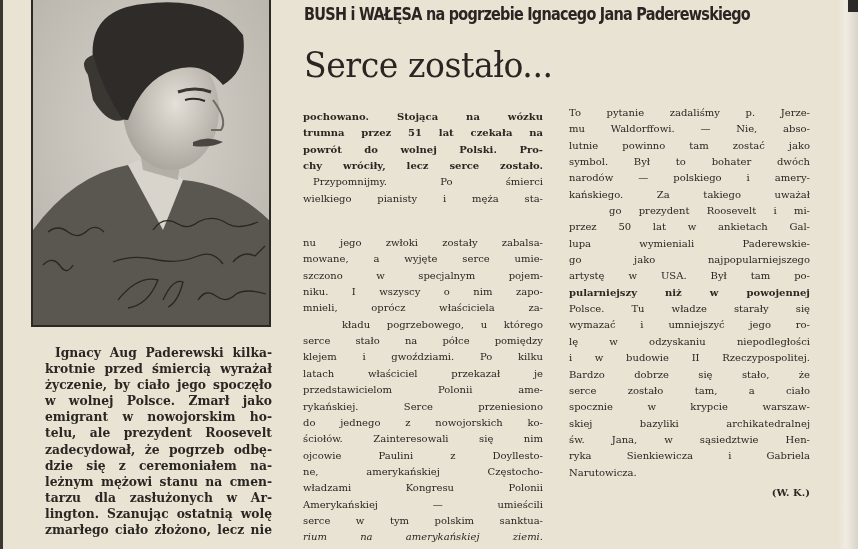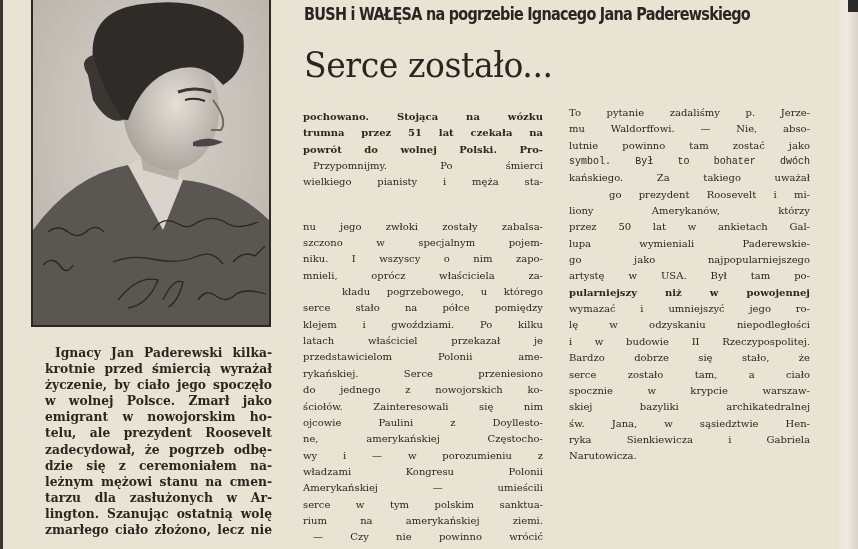--- a/index.html
+++ b/index.html
@@ -87,79 +87,82 @@
       <path d="M130 300 q10 -22 20 -18 q-5 20 -15 25"></path>
       <path d="M165 300 q8 -12 18 -4 q10 8 20 -2 q10 -6 30 0"></path>
     </g>
   </svg>
 </div>
 
 <div class="kicker">BUSH i WAŁĘSA na pogrzebie Ignacego Jana Paderewskiego</div>
 <div class="headline">Serce zostało...</div>
 
 <div class="col caption">
-  <span class="line indent" style="white-space: normal;">Ignacy Jan Paderewski kilka-</span>
+  <span class="line indent" style="white-space: normal;">Ignacy Aug Paderewski kilka-</span>
   <span class="line" style="white-space: normal;">krotnie przed śmiercią wyrażał</span>
   <span class="line" style="white-space: normal;">życzenie, by ciało jego spoczęło</span>
   <span class="line" style="white-space: normal;">w wolnej Polsce. Zmarł jako</span>
   <span class="line" style="white-space: normal;">emigrant w nowojorskim ho-</span>
   <span class="line" style="white-space: normal;">telu, ale prezydent Roosevelt</span>
   <span class="line" style="white-space: normal;">zadecydował, że pogrzeb odbę-</span>
   <span class="line" style="white-space: normal;">dzie się z ceremoniałem na-</span>
   <span class="line" style="white-space: normal;">leżnym mężowi stanu na cmen-</span>
   <span class="line" style="white-space: normal;">tarzu dla zasłużonych w Ar-</span>
   <span class="line" style="white-space: normal;">lington. Szanując ostatnią wolę</span>
   <span class="line" style="white-space: normal;">zmarłego ciało złożono, lecz nie</span>
 </div>
 
 <div class="col mid">
   <span class="line b" style="white-space: normal;">pochowano. Stojąca na wózku</span>
   <span class="line b" style="white-space: normal;">trumna przez 51 lat czekała na</span>
   <span class="line b" style="white-space: normal;">powrót do wolnej Polski. Pro-</span>
+  <span class="line b" style="white-space: normal;">chy wróciły, lecz serce zostało.</span>
   <span class="line indent" style="white-space: normal;">Przypomnijmy. Po śmierci</span>
   <span class="line" style="white-space: normal;">wielkiego pianisty i męża sta-</span>
   <span class="line" style="white-space: normal; margin-top: 28px;">nu jego zwłoki zostały zabalsa-</span>
+  <span class="line" style="white-space: normal;">mowane, a wyjęte serce umie-</span>
   <span class="line" style="white-space: normal;">szczono w specjalnym pojem-</span>
   <span class="line" style="white-space: normal;">niku. I wszyscy o nim zapo-</span>
   <span class="line" style="white-space: normal;">mnieli, oprócz właściciela za-</span>
   <span class="line" style="white-space: normal; margin-left: 39px;">kładu pogrzebowego, u którego</span>
   <span class="line" style="white-space: normal;">serce stało na półce pomiędzy</span>
   <span class="line" style="white-space: normal;">klejem i gwoździami. Po kilku</span>
   <span class="line" style="white-space: normal;">latach właściciel przekazał je</span>
   <span class="line" style="white-space: normal;">przedstawicielom Polonii ame-</span>
   <span class="line" style="white-space: normal;">rykańskiej. Serce przeniesiono</span>
   <span class="line" style="white-space: normal;">do jednego z nowojorskich ko-</span>
   <span class="line" style="white-space: normal;">ściołów. Zainteresowali się nim</span>
   <span class="line" style="white-space: normal;">ojcowie Paulini z Doyllesto-</span>
   <span class="line" style="white-space: normal;">ne, amerykańskiej Częstocho-</span>
-  <span class="line" style="white-space: normal;">wy i — w porozumieniu z</span>
   <span class="line" style="white-space: normal;">władzami Kongresu Polonii</span>
   <span class="line" style="white-space: normal;">Amerykańskiej — umieścili</span>
   <span class="line" style="white-space: normal;">serce w tym polskim sanktua-</span>
-  <span class="line" style="white-space: normal;">rium na amerykańskiej ziemi.</span>
+  <span class="line" style="white-space: normal; font-style: italic;">rium na amerykańskiej ziemi.</span>
   <span class="line indent" style="white-space: normal;">— Czy nie powinno wrócić</span>
 
 </div>
 
 <div class="col right-col">
   <span class="line" style="white-space: normal;">To pytanie zadaliśmy p. Jerze-</span>
   <span class="line" style="white-space: normal;">mu Waldorffowi. — Nie, abso-</span>
   <span class="line" style="white-space: normal;">lutnie powinno tam zostać jako</span>
-  <span class="line" style="white-space: normal; font-family: Liberation Mono, monospace;">symbol. Był to bohater dwóch</span>
+  <span class="line" style="white-space: normal;">symbol. Był to bohater dwóch</span>
+  <span class="line" style="white-space: normal;">narodów — polskiego i amery-</span>
   <span class="line" style="white-space: normal;">kańskiego. Za takiego uważał</span>
   <span class="line" style="white-space: normal; margin-left: 40px;">go prezydent Roosevelt i mi-</span>
-  <span class="line" style="white-space: normal;">liony Amerykanów, którzy</span>
   <span class="line" style="white-space: normal;">przez 50 lat w ankietach Gal-</span>
   <span class="line" style="white-space: normal;">lupa wymieniali Paderewskie-</span>
   <span class="line" style="white-space: normal;">go jako najpopularniejszego</span>
   <span class="line" style="white-space: normal;">artystę w USA. Był tam po-</span>
   <span class="line" style="white-space: normal; font-weight: bold;">pularniejszy niż w powojennej</span>
+  <span class="line" style="white-space: normal;">Polsce. Tu władze starały się</span>
   <span class="line" style="white-space: normal;">wymazać i umniejszyć jego ro-</span>
   <span class="line" style="white-space: normal;">lę w odzyskaniu niepodległości</span>
   <span class="line" style="white-space: normal;">i w budowie II Rzeczypospolitej.</span>
   <span class="line" style="white-space: normal;">Bardzo dobrze się stało, że</span>
   <span class="line" style="white-space: normal;">serce zostało tam, a ciało</span>
   <span class="line" style="white-space: normal;">spocznie w krypcie warszaw-</span>
   <span class="line" style="white-space: normal;">skiej bazyliki archikatedralnej</span>
   <span class="line" style="white-space: normal;">św. Jana, w sąsiedztwie Hen-</span>
   <span class="line" style="white-space: normal;">ryka Sienkiewicza i Gabriela</span>
   <span class="line last" style="white-space: normal;">Narutowicza.</span>
+  <span class="line right" style="font-weight: bold; margin-top: 4px; white-space: normal;">(W. K.)</span>
 </div>
 
 </body></html>

